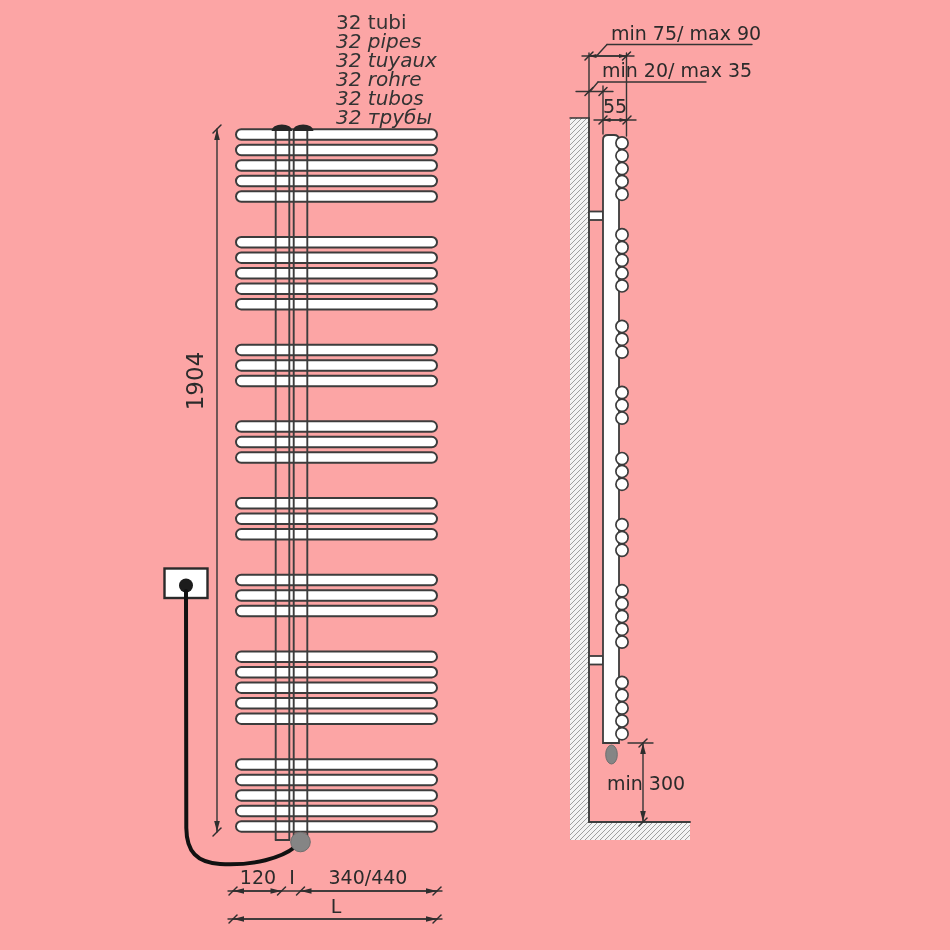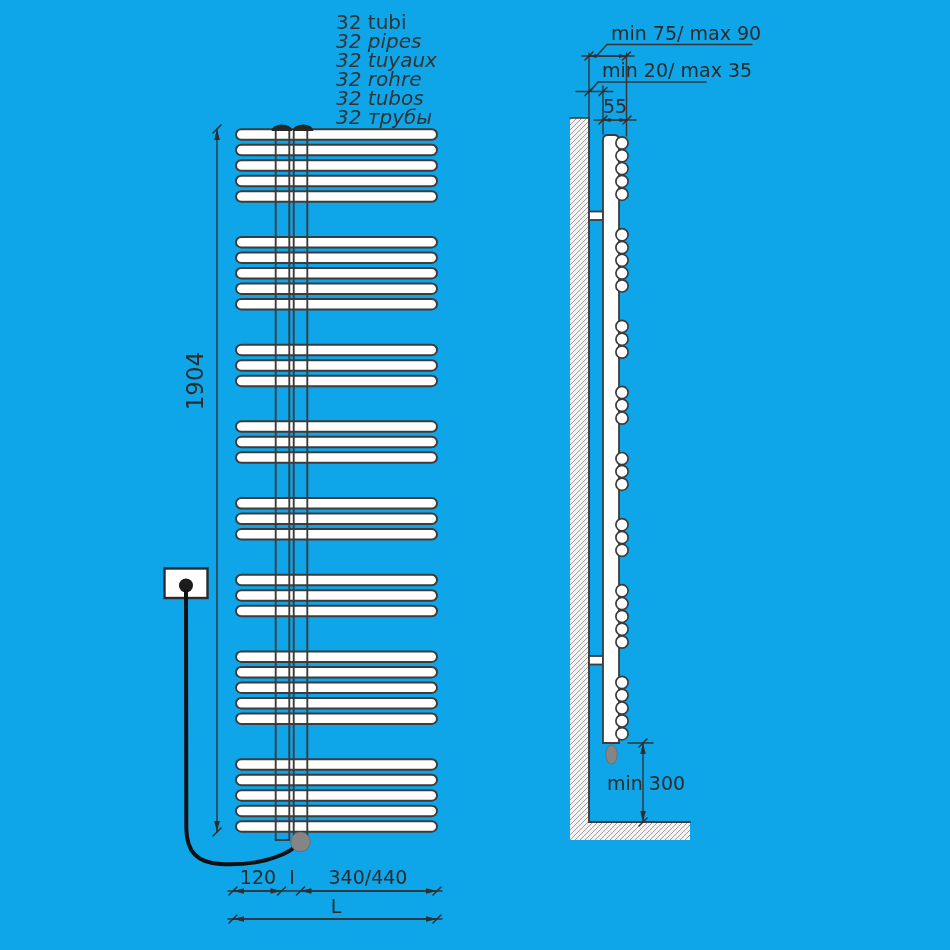--- a/index.html
+++ b/index.html
@@ -1,16 +1,16 @@
 <!DOCTYPE html>
 <html><head>
 <meta charset="utf-8">
 <style>
   html,body{margin:0;padding:0;background:#fff;}
-  .stage{width:950px;height:950px;background:#0ea5e9;position:relative;overflow:hidden;
+  .stage{width:950px;height:950px;background:#fca5a5;position:relative;overflow:hidden;
          font-family:"DejaVu Sans","Liberation Sans",sans-serif;}
   svg{display:block;}
   .ln  {stroke:#3c3c3c;stroke-width:1.9;fill:none;stroke-linecap:round;}
   .lnt {stroke:#343434;stroke-width:1.4;fill:none;stroke-linecap:round;}
   .pipe{fill:#ffffff;stroke:#3c3c3c;stroke-width:2;}
   .pend{fill:#ffffff;stroke:#3c3c3c;stroke-width:1.7;}
   .tube{fill:#ffffff;stroke:#3c3c3c;stroke-width:1.8;}
   .cap {fill:#262626;stroke:none;}
   .tick{stroke:#2e2e2e;stroke-width:1.5;stroke-linecap:round;}
   .arr {fill:#2e2e2e;}

